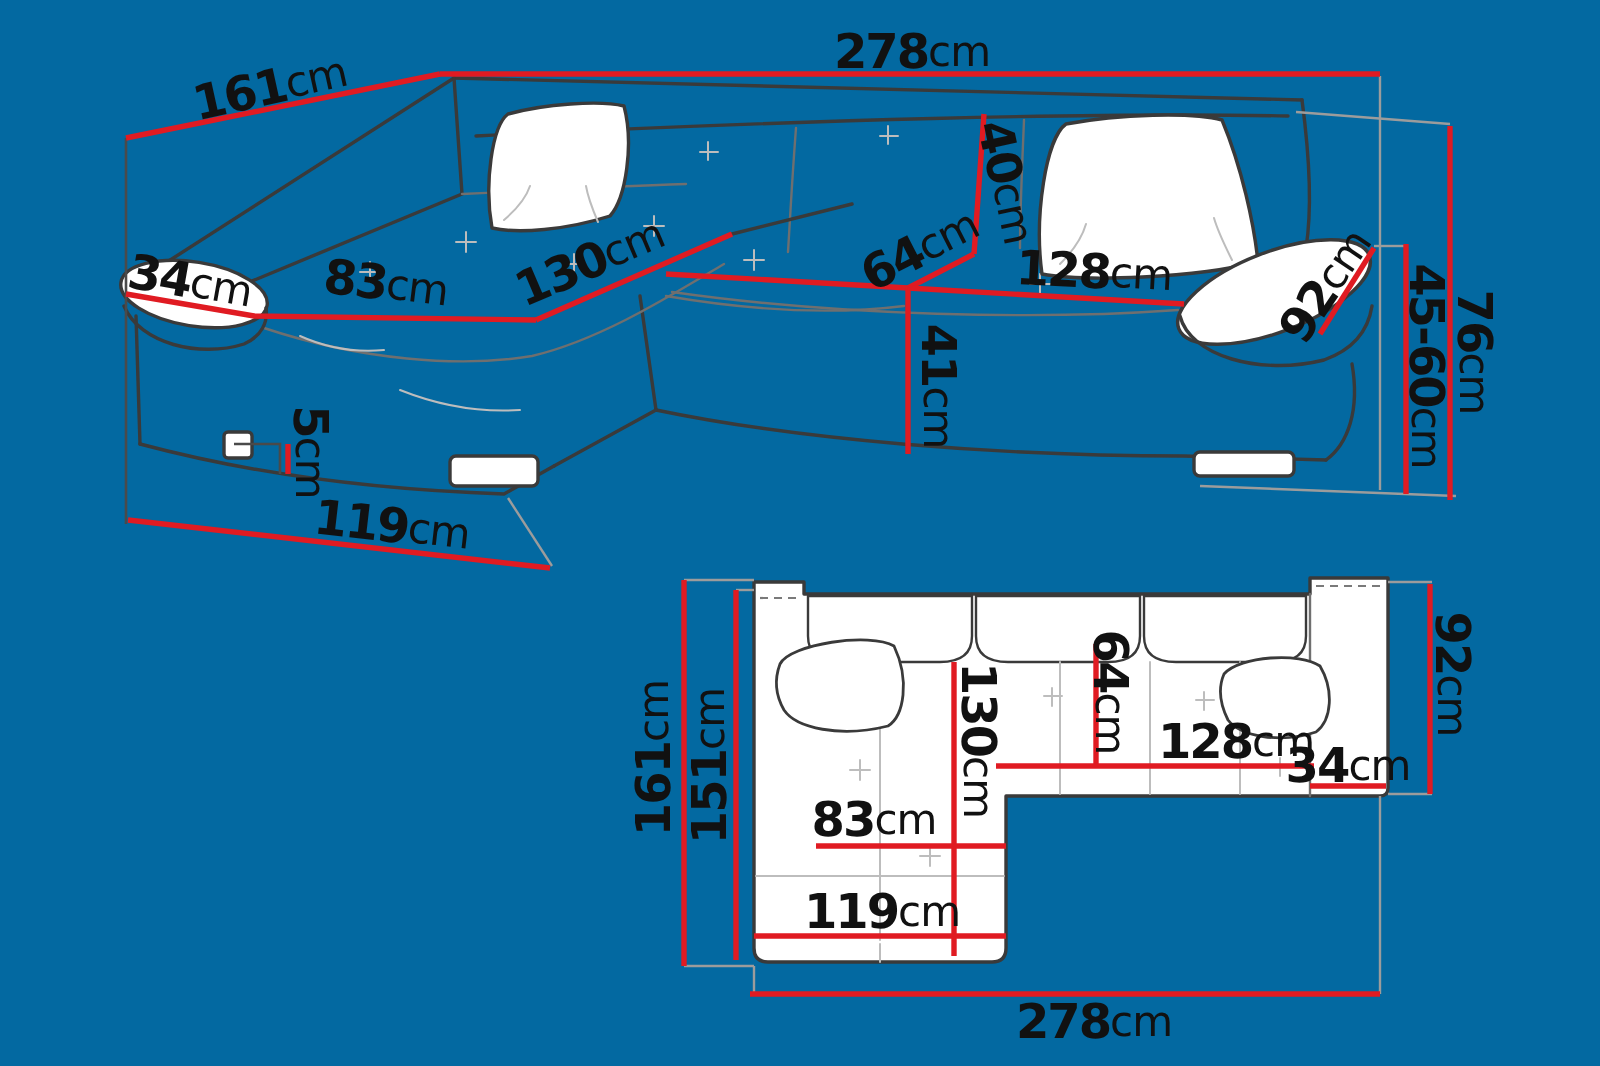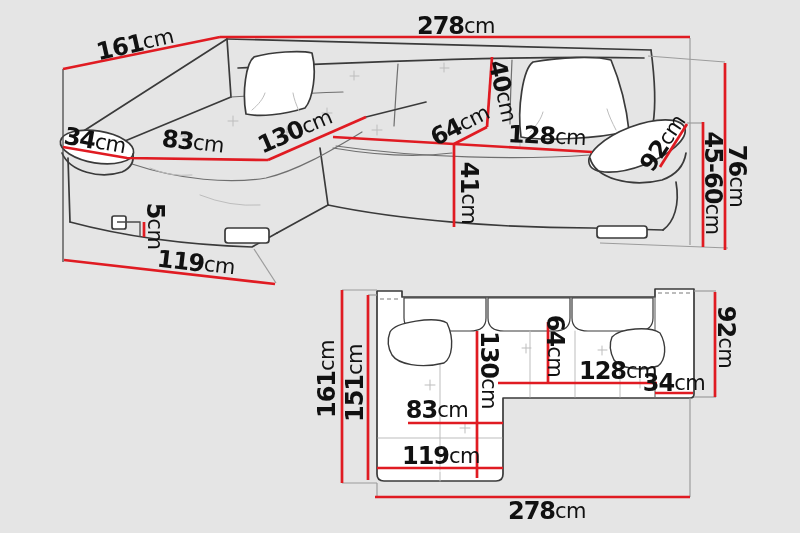--- a/index.html
+++ b/index.html
@@ -1,16 +1,16 @@
 <!DOCTYPE html>
 <html><head>
 <meta charset="utf-8">
 <style>
   html,body{margin:0;padding:0;background:#ffffff;}
-  .canvas{position:relative;width:800px;height:533px;background:#e5e5e5;overflow:hidden;}
+  .canvas{position:relative;width:800px;height:533px;background:#0369a1;overflow:hidden;}
   svg{display:block;width:800px;height:533px;}
   
   .outline{stroke:#3a3a3a;stroke-width:1.7;fill:none;stroke-linecap:round;stroke-linejoin:round;}
   .outline-fill{stroke:#3a3a3a;stroke-width:1.7;fill:#ffffff;stroke-linejoin:round;}
   .inner{stroke:#6f6f6f;stroke-width:1.2;fill:none;stroke-linecap:round;}
   .crease{stroke:#bdbdbd;stroke-width:1;fill:none;stroke-linecap:round;}
   .dashedln{stroke:#7a7a7a;stroke-width:1.1;fill:none;stroke-dasharray:4 3;}
   .redln{stroke:#e01b22;stroke-width:2.7;fill:none;stroke-linecap:butt;stroke-linejoin:miter;}
   .extln{stroke:#9c9c9c;stroke-width:1.2;fill:none;}
   .extdark{stroke:#4a4a4a;stroke-width:1.3;fill:none;}

